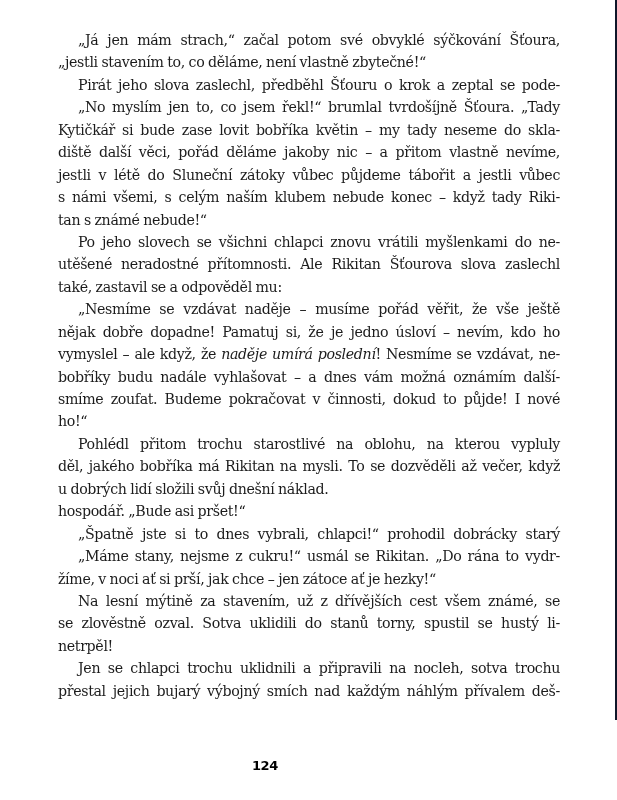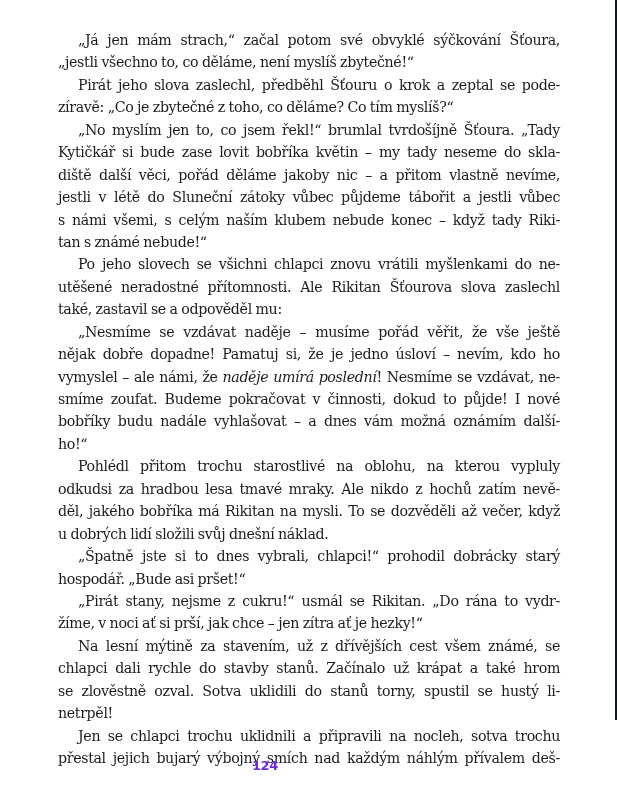--- a/index.html
+++ b/index.html
@@ -51,57 +51,54 @@
     }
     .page-number {
       position: absolute;
       left: 0;
       width: 530px;
       top: 758px;
       text-align: center;
       font-family: "DejaVu Sans", "Liberation Sans", sans-serif;
       font-weight: bold;
       font-size: 13px;
-      color: #6d28d9;
+      color: #000000;
       letter-spacing: -0.3px;
     }
   </style>
 </head>
 <body>
 
 <div class="page">
   <div class="text-block" id="text-block">
       <span class="line indent">„Já jen mám strach,“ začal potom své obvyklé sýčkování Šťoura,</span>
-      <span class="line last">„jestli všechno to, co děláme, není myslíš zbytečné!“</span>
+      <span class="line last">„jestli stavením to, co děláme, není vlastně zbytečné!“</span>
       <span class="line indent">Pirát jeho slova zaslechl, předběhl Šťouru o krok a zeptal se pode-</span>
-      <span class="line last">zíravě: „Co je zbytečné z toho, co děláme? Co tím myslíš?“</span>
       <span class="line indent">„No myslím jen to, co jsem řekl!“ brumlal tvrdošíjně Šťoura. „Tady</span>
       <span class="line">Kytičkář si bude zase lovit bobříka květin – my tady neseme do skla-</span>
       <span class="line">diště další věci, pořád děláme jakoby nic – a přitom vlastně nevíme,</span>
       <span class="line">jestli v létě do Sluneční zátoky vůbec půjdeme tábořit a jestli vůbec</span>
       <span class="line">s námi všemi, s celým naším klubem nebude konec – když tady Riki-</span>
       <span class="line last">tan s známé nebude!“</span>
       <span class="line indent">Po jeho slovech se všichni chlapci znovu vrátili myšlenkami do ne-</span>
       <span class="line">utěšené neradostné přítomnosti. Ale Rikitan Šťourova slova zaslechl</span>
       <span class="line last">také, zastavil se a odpověděl mu:</span>
       <span class="line indent">„Nesmíme se vzdávat naděje – musíme pořád věřit, že vše ještě</span>
       <span class="line">nějak dobře dopadne! Pamatuj si, že je jedno úsloví – nevím, kdo ho</span>
-      <span class="line"><span>vymyslel – ale námi, že </span><em>naděje umírá poslední</em><span>! Nesmíme se vzdávat, ne-</span></span>
+      <span class="line"><span>vymyslel – ale když, že </span><em>naděje umírá poslední</em><span>! Nesmíme se vzdávat, ne-</span></span>
+      <span class="line">bobříky budu nadále vyhlašovat – a dnes vám možná oznámím další-</span>
       <span class="line">smíme zoufat. Budeme pokračovat v činnosti, dokud to půjde! I nové</span>
-      <span class="line">bobříky budu nadále vyhlašovat – a dnes vám možná oznámím další-</span>
       <span class="line last">ho!“</span>
       <span class="line indent">Pohlédl přitom trochu starostlivé na oblohu, na kterou vypluly</span>
-      <span class="line">odkudsi za hradbou lesa tmavé mraky. Ale nikdo z hochů zatím nevě-</span>
       <span class="line">děl, jakého bobříka má Rikitan na mysli. To se dozvěděli až večer, když</span>
       <span class="line last">u dobrých lidí složili svůj dnešní náklad.</span>
+      <span class="line last">hospodář. „Bude asi pršet!“</span>
       <span class="line indent">„Špatně jste si to dnes vybrali, chlapci!“ prohodil dobrácky starý</span>
-      <span class="line last">hospodář. „Bude asi pršet!“</span>
-      <span class="line indent">„Pirát stany, nejsme z cukru!“ usmál se Rikitan. „Do rána to vydr-</span>
-      <span class="line last">žíme, v noci ať si prší, jak chce – jen zítra ať je hezky!“</span>
+      <span class="line indent">„Máme stany, nejsme z cukru!“ usmál se Rikitan. „Do rána to vydr-</span>
+      <span class="line last">žíme, v noci ať si prší, jak chce – jen zátoce ať je hezky!“</span>
       <span class="line indent">Na lesní mýtině za stavením, už z dřívějších cest všem známé, se</span>
-      <span class="line">chlapci dali rychle do stavby stanů. Začínalo už krápat a také hrom</span>
       <span class="line">se zlověstně ozval. Sotva uklidili do stanů torny, spustil se hustý li-</span>
       <span class="line last">netrpěl!</span>
       <span class="line indent">Jen se chlapci trochu uklidnili a připravili na nocleh, sotva trochu</span>
       <span class="line">přestal jejich bujarý výbojný smích nad každým náhlým přívalem deš-</span>
     </div>
   <div class="page-number">124</div>
 </div>
 
 </body></html>

